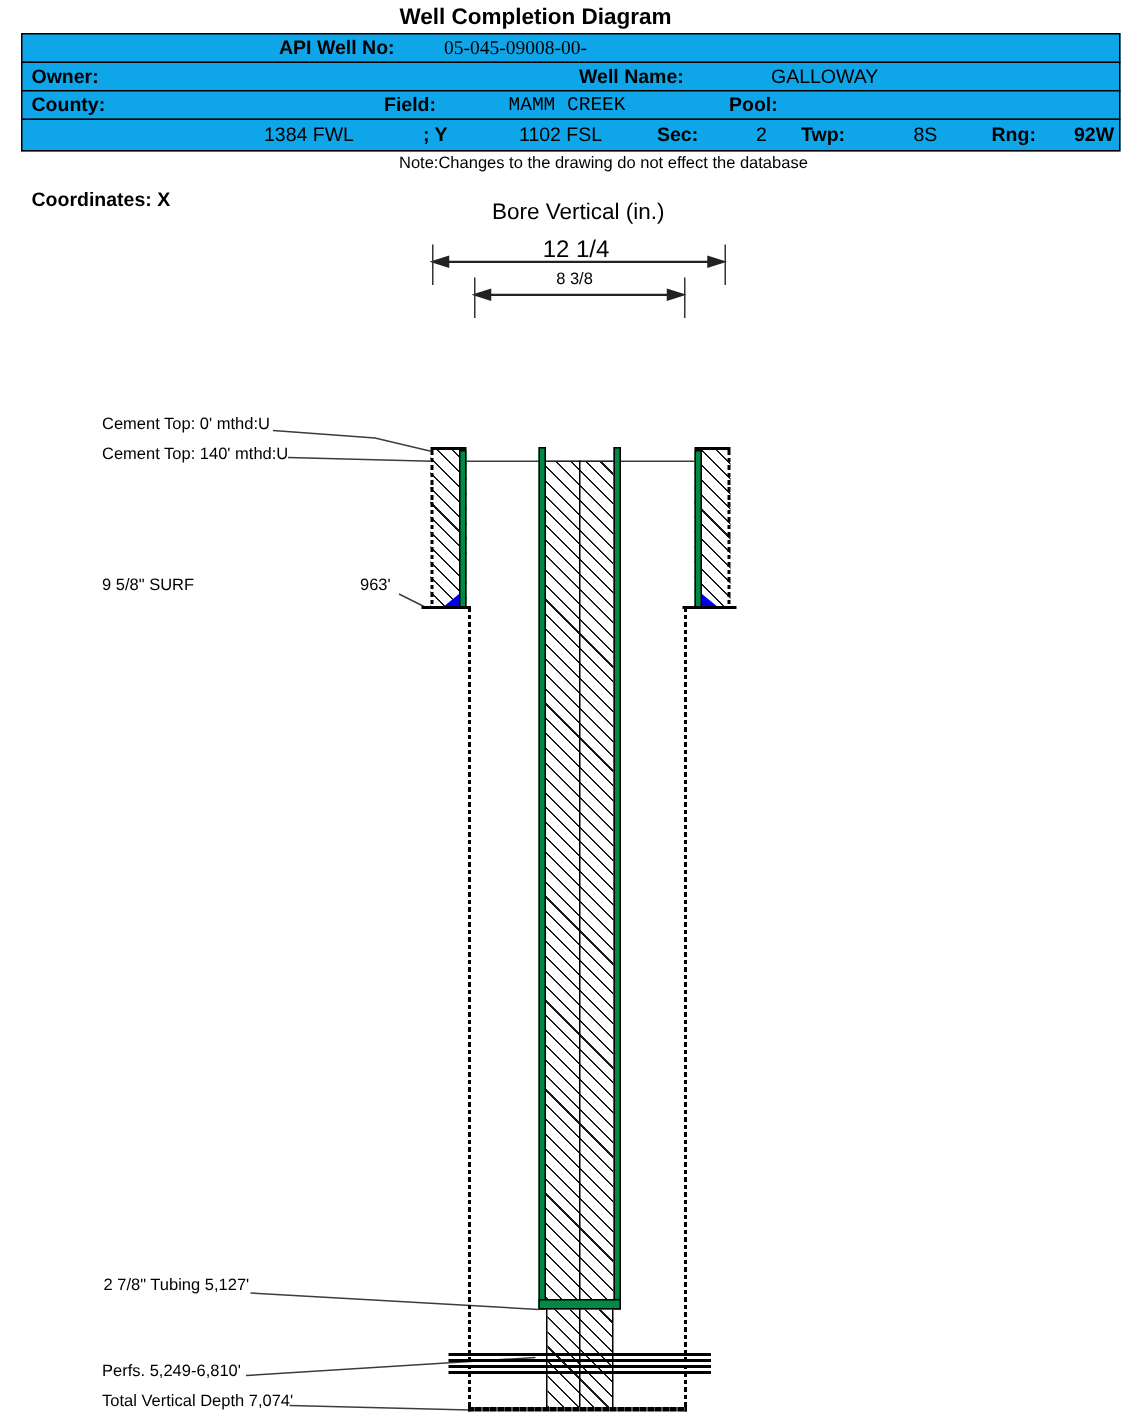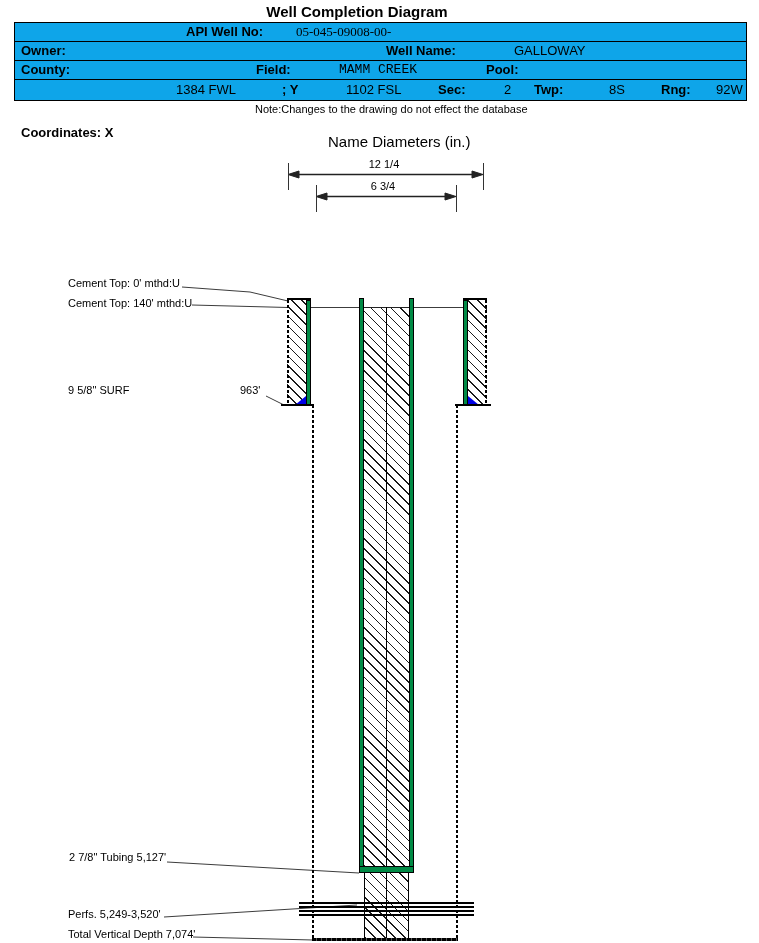--- a/index.html
+++ b/index.html
@@ -51,29 +51,29 @@
 <div class="row" style="top:79px;height:20px;">
   <span class="b t13" style="left:6px;top:2px;margin-top:43px;">Coordinates: X</span>
   <span class="t13" style="left:161px;top:2px;">1384 FWL</span>
   <span class="b t13" style="left:267px;top:2px;">; Y</span>
   <span class="t13" style="left:331px;top:2px;">1102 FSL</span>
   <span class="b t13" style="left:423px;top:2px;">Sec:</span>
   <span class="t13" style="left:489px;top:2px;">2</span>
   <span class="b t13" style="left:519px;top:2px;">Twp:</span>
   <span class="t13" style="left:594px;top:2px;">8S</span>
   <span class="b t13" style="left:646px;top:2px;">Rng:</span>
-  <span class="t13" style="left:701px;top:2px;">92W</span>
+  <span class="t13" style="left:701px;top:2px;font-weight:bold;">92W</span>
 </div>
 
-<div class="abs" style="left:255px;top:103px;font-size:11px;white-space:nowrap;">Note:Changes to the drawing do not effect the database</div>
+<div class="abs" style="left:266px;top:103px;font-size:11px;white-space:nowrap;">Note:Changes to the drawing do not effect the database</div>
 
-<div class="abs" style="left:328px;top:133px;font-size:15px;white-space:nowrap;">Name Diameters (in.)</div>
+<div class="abs" style="left:328px;top:133px;font-size:15px;white-space:nowrap;">Bore Vertical (in.)</div>
 
-<div class="abs ctr" style="left:344px;top:158px;width:80px;font-size:11px;">12 1/4</div>
-<div class="abs ctr" style="left:343px;top:180px;width:80px;font-size:11px;">6 3/4</div>
+<div class="abs ctr" style="left:344px;top:158px;width:80px;font-size:16px;">12 1/4</div>
+<div class="abs ctr" style="left:343px;top:180px;width:80px;font-size:11px;">8 3/8</div>
 
 <div class="abs tick" style="left:288px;top:163px;"></div>
 <div class="abs tick" style="left:483px;top:163px;"></div>
 <div class="abs tick" style="left:316px;top:185px;"></div>
 <div class="abs tick" style="left:456px;top:185px;"></div>
 
 <svg class="overlay" width="759" height="943" viewBox="0 0 759 943">
 
   <g stroke="#222" fill="#222">
     <line x1="291" y1="174.5" x2="480" y2="174.5" stroke-width="1.5"></line>
@@ -127,14 +127,14 @@
 <div class="abs blk z5" style="left:299px;top:902px;width:175px;height:2px;"></div>
 <div class="abs blk z5" style="left:299px;top:906px;width:175px;height:2px;"></div>
 <div class="abs blk z5" style="left:299px;top:910px;width:175px;height:2px;"></div>
 <div class="abs blk z5" style="left:299px;top:914px;width:175px;height:2px;"></div>
 
 <div class="abs anno" style="left:68px;top:277px;">Cement Top: 0' mthd:U</div>
 <div class="abs anno" style="left:68px;top:297px;">Cement Top: 140' mthd:U</div>
 <div class="abs anno" style="left:68px;top:384px;">9 5/8" SURF</div>
 <div class="abs anno" style="left:240px;top:384px;">963'</div>
 <div class="abs anno" style="left:69px;top:851px;">2 7/8" Tubing 5,127'</div>
-<div class="abs anno" style="left:68px;top:908px;">Perfs. 5,249-3,520'</div>
+<div class="abs anno" style="left:68px;top:908px;">Perfs. 5,249-6,810'</div>
 <div class="abs anno" style="left:68px;top:928px;">Total Vertical Depth 7,074'</div>
 
 </body></html>

